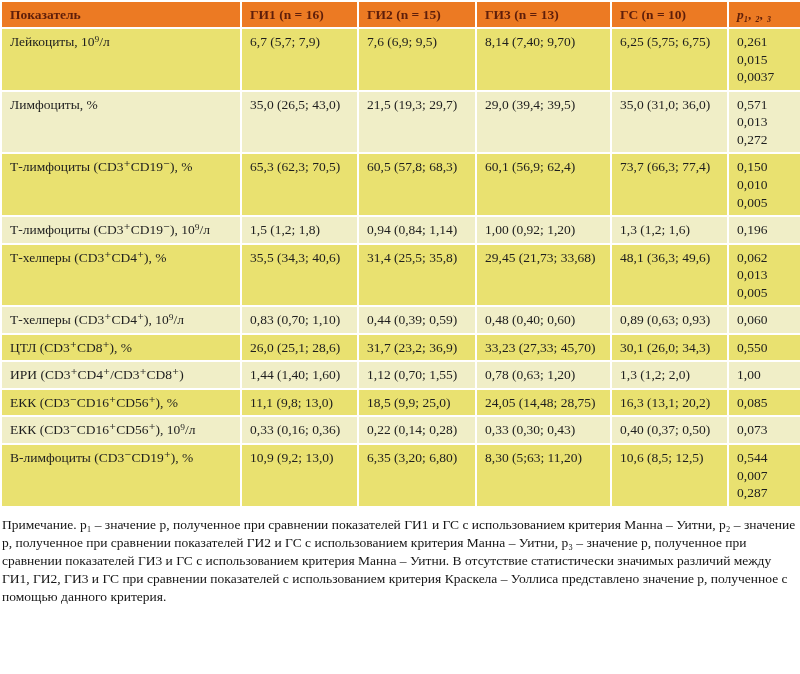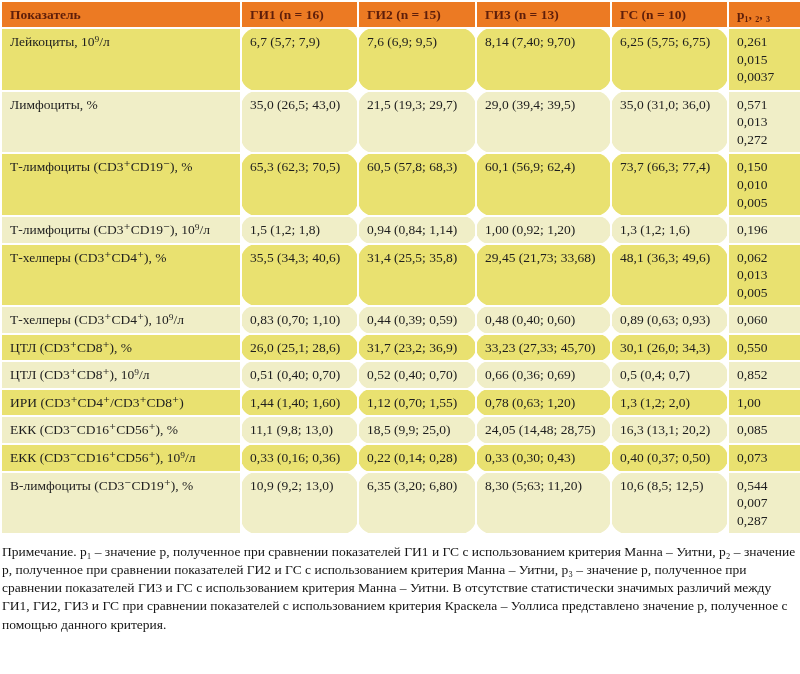--- a/index.html
+++ b/index.html
@@ -26,30 +26,30 @@
   .data-table th {
     background: #EC7A23;
     color: #5E1E0A;
     font-weight: bold;
     font-size: 13.5px;
     text-align: left;
     padding: 5px 0 4px 8px;
     vertical-align: middle;
     line-height: 1.2;
   }
-  .data-table th.p-head { vertical-align: bottom; }
+  .data-table th.p-head { vertical-align: bottom; font-style: italic; }
   .data-table td {
     font-size: 13.5px;
     color: #1E1E1E;
     padding: 4px 5px 4px 8px;
     line-height: 1.3;
   }
   .data-table tbody tr:nth-child(odd) td { background: #E9E170; }
   .data-table tbody tr:nth-child(even) td { background: #F0EEC7; }
-  td.val { white-space: nowrap; overflow: hidden; border-radius: 16px; }
+  td.val { white-space: nowrap; overflow: hidden; }
   td.pval { white-space: pre-line; padding-left: 8px; }
   .note {
     font-size: 13.5px;
     color: #151515;
     line-height: 1.34;
     padding: 8px 2px 6px 2px;
     text-align: left;
   }
 </style>
 </head>
@@ -134,28 +134,20 @@
       </tr>
       <tr>
         <td class="ind">ЦТЛ (CD3⁺CD8⁺), %</td>
         <td class="val">26,0 (25,1; 28,6)</td>
         <td class="val">31,7 (23,2; 36,9)</td>
         <td class="val">33,23 (27,33; 45,70)</td>
         <td class="val">30,1 (26,0; 34,3)</td>
         <td class="pval">0,550</td>
       </tr>
       <tr>
-        <td class="ind">ЦТЛ (CD3⁺CD8⁺), 10⁹/л</td>
-        <td class="val">0,51 (0,40; 0,70)</td>
-        <td class="val">0,52 (0,40; 0,70)</td>
-        <td class="val">0,66 (0,36; 0,69)</td>
-        <td class="val">0,5 (0,4; 0,7)</td>
-        <td class="pval">0,852</td>
-      </tr>
-      <tr>
         <td class="ind">ИРИ (CD3⁺CD4⁺/CD3⁺CD8⁺)</td>
         <td class="val">1,44 (1,40; 1,60)</td>
         <td class="val">1,12 (0,70; 1,55)</td>
         <td class="val">0,78 (0,63; 1,20)</td>
         <td class="val">1,3 (1,2; 2,0)</td>
         <td class="pval">1,00</td>
       </tr>
       <tr>
         <td class="ind">ЕКК (CD3⁻CD16⁺CD56⁺), %</td>
         <td class="val">11,1 (9,8; 13,0)</td>

